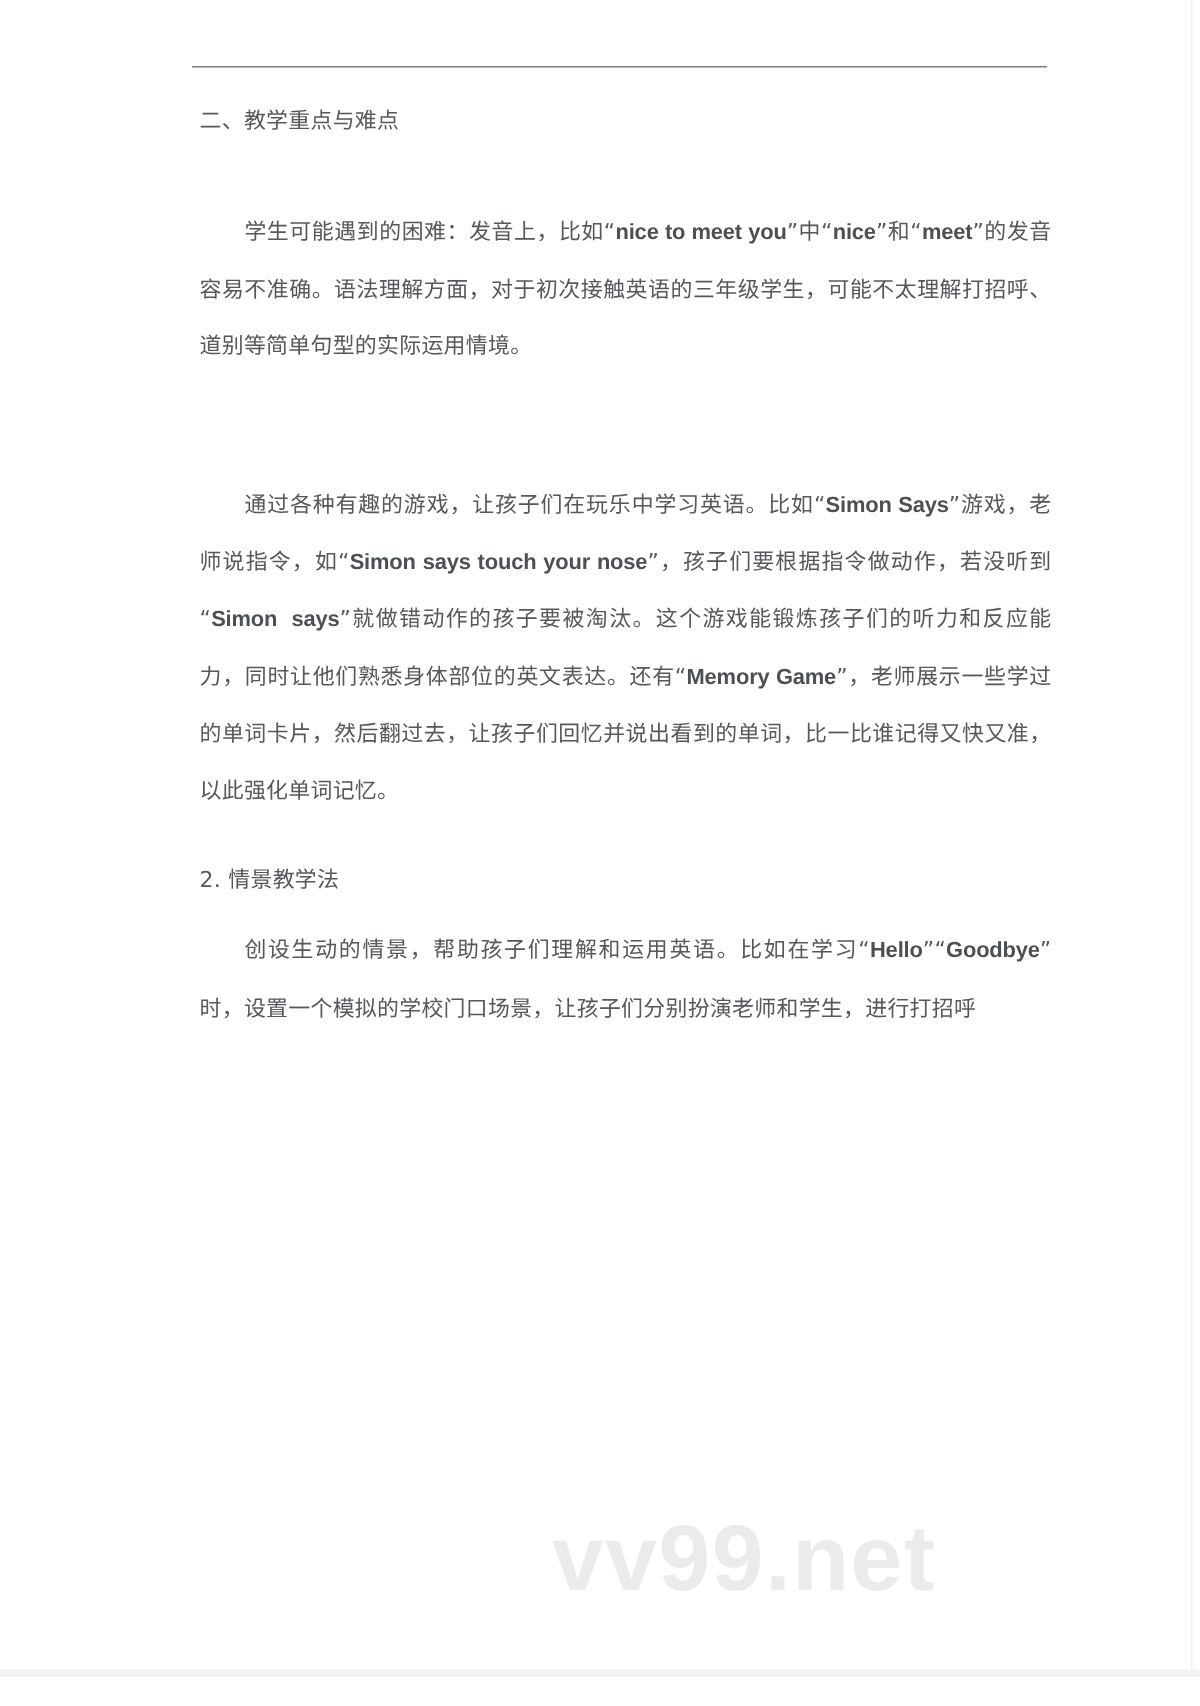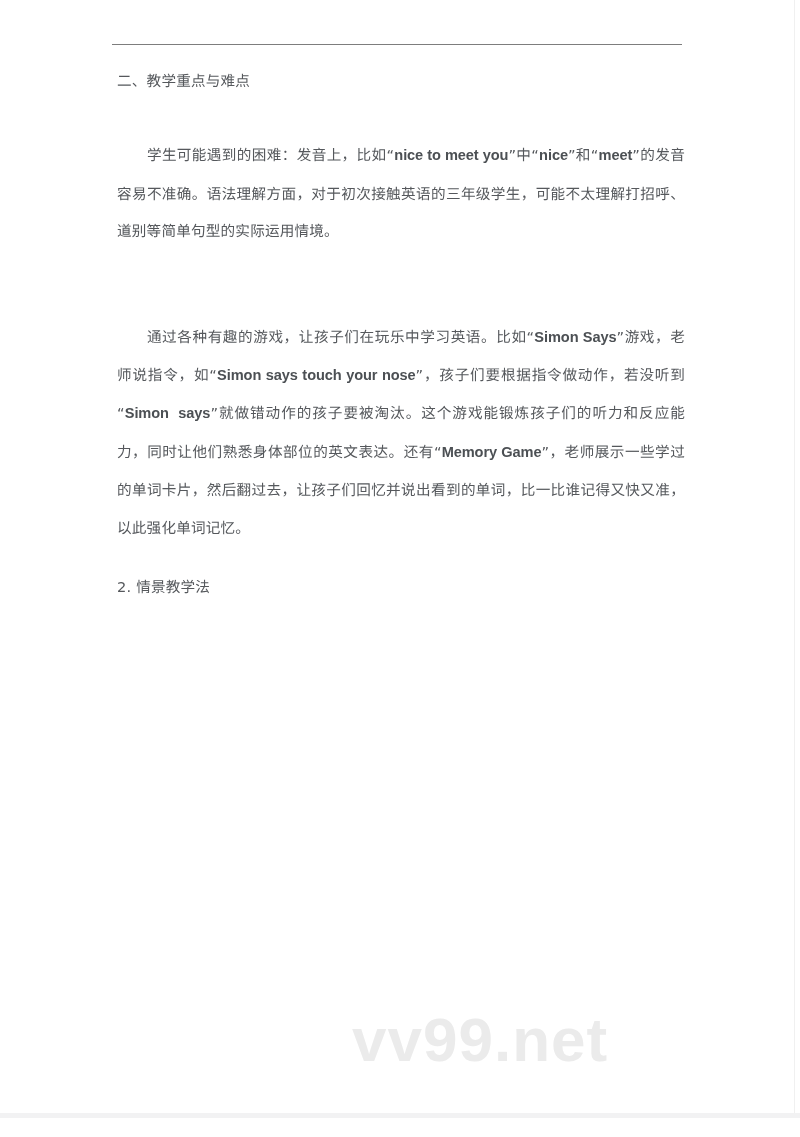--- a/index.html
+++ b/index.html
@@ -33,21 +33,21 @@
   .page-bottom-band {
     position: absolute;
     left: 0;
     top: 1113px;
     width: 800px;
     height: 5px;
     background: #f2f2f3;
   }
   .doc-body {
     position: absolute;
-    left: 0;
+    left: 16px;
     top: 0;
     width: 780px;
     height: 1115px;
   }
   
   .header-rule {
     position: absolute;
     left: 112px;
     top: 44px;
     width: 570px;
@@ -139,19 +139,20 @@
       <div class="gap-sm"></div>
 
       <p class="blk para">通过各种有趣的游戏，让孩子们在玩乐中学习英语。比如“<span class="lat">Simon Says</span>”游戏，老师说指令，如“<span class="lat">Simon says touch your nose</span>”，孩子们要根据指令做动作，若没听到“<span class="lat">Simon  says</span>”就做错动作的孩子要被淘汰。这个游戏能锻炼孩子们的听力和反应能力，同时让他们熟悉身体部位的英文表达。还有“<span class="lat">Memory Game</span>”，老师展示一些学过的单词卡片，然后翻过去，让孩子们回忆并说出看到的单词，比一比谁记得又快又准，以此强化单词记忆。</p>
 
       <div class="gap-lg"></div>
 
       <p class="blk numbered">2. 情景教学法</p>
 
       <div class="gap-sm"></div>
 
+      <p class="blk para">创设生动的情景，帮助孩子们理解和运用英语。比如在学习“<span class="lat">Hello</span>”“<span class="lat">Goodbye</span>”时，设置一个模拟的学校门口场景，让孩子们分别扮演老师和学生，进行打招呼</p>
 
     </div>
 
     <div class="watermark">vv99.net</div>
 
   </div>
 </div>
 
 </body></html>

